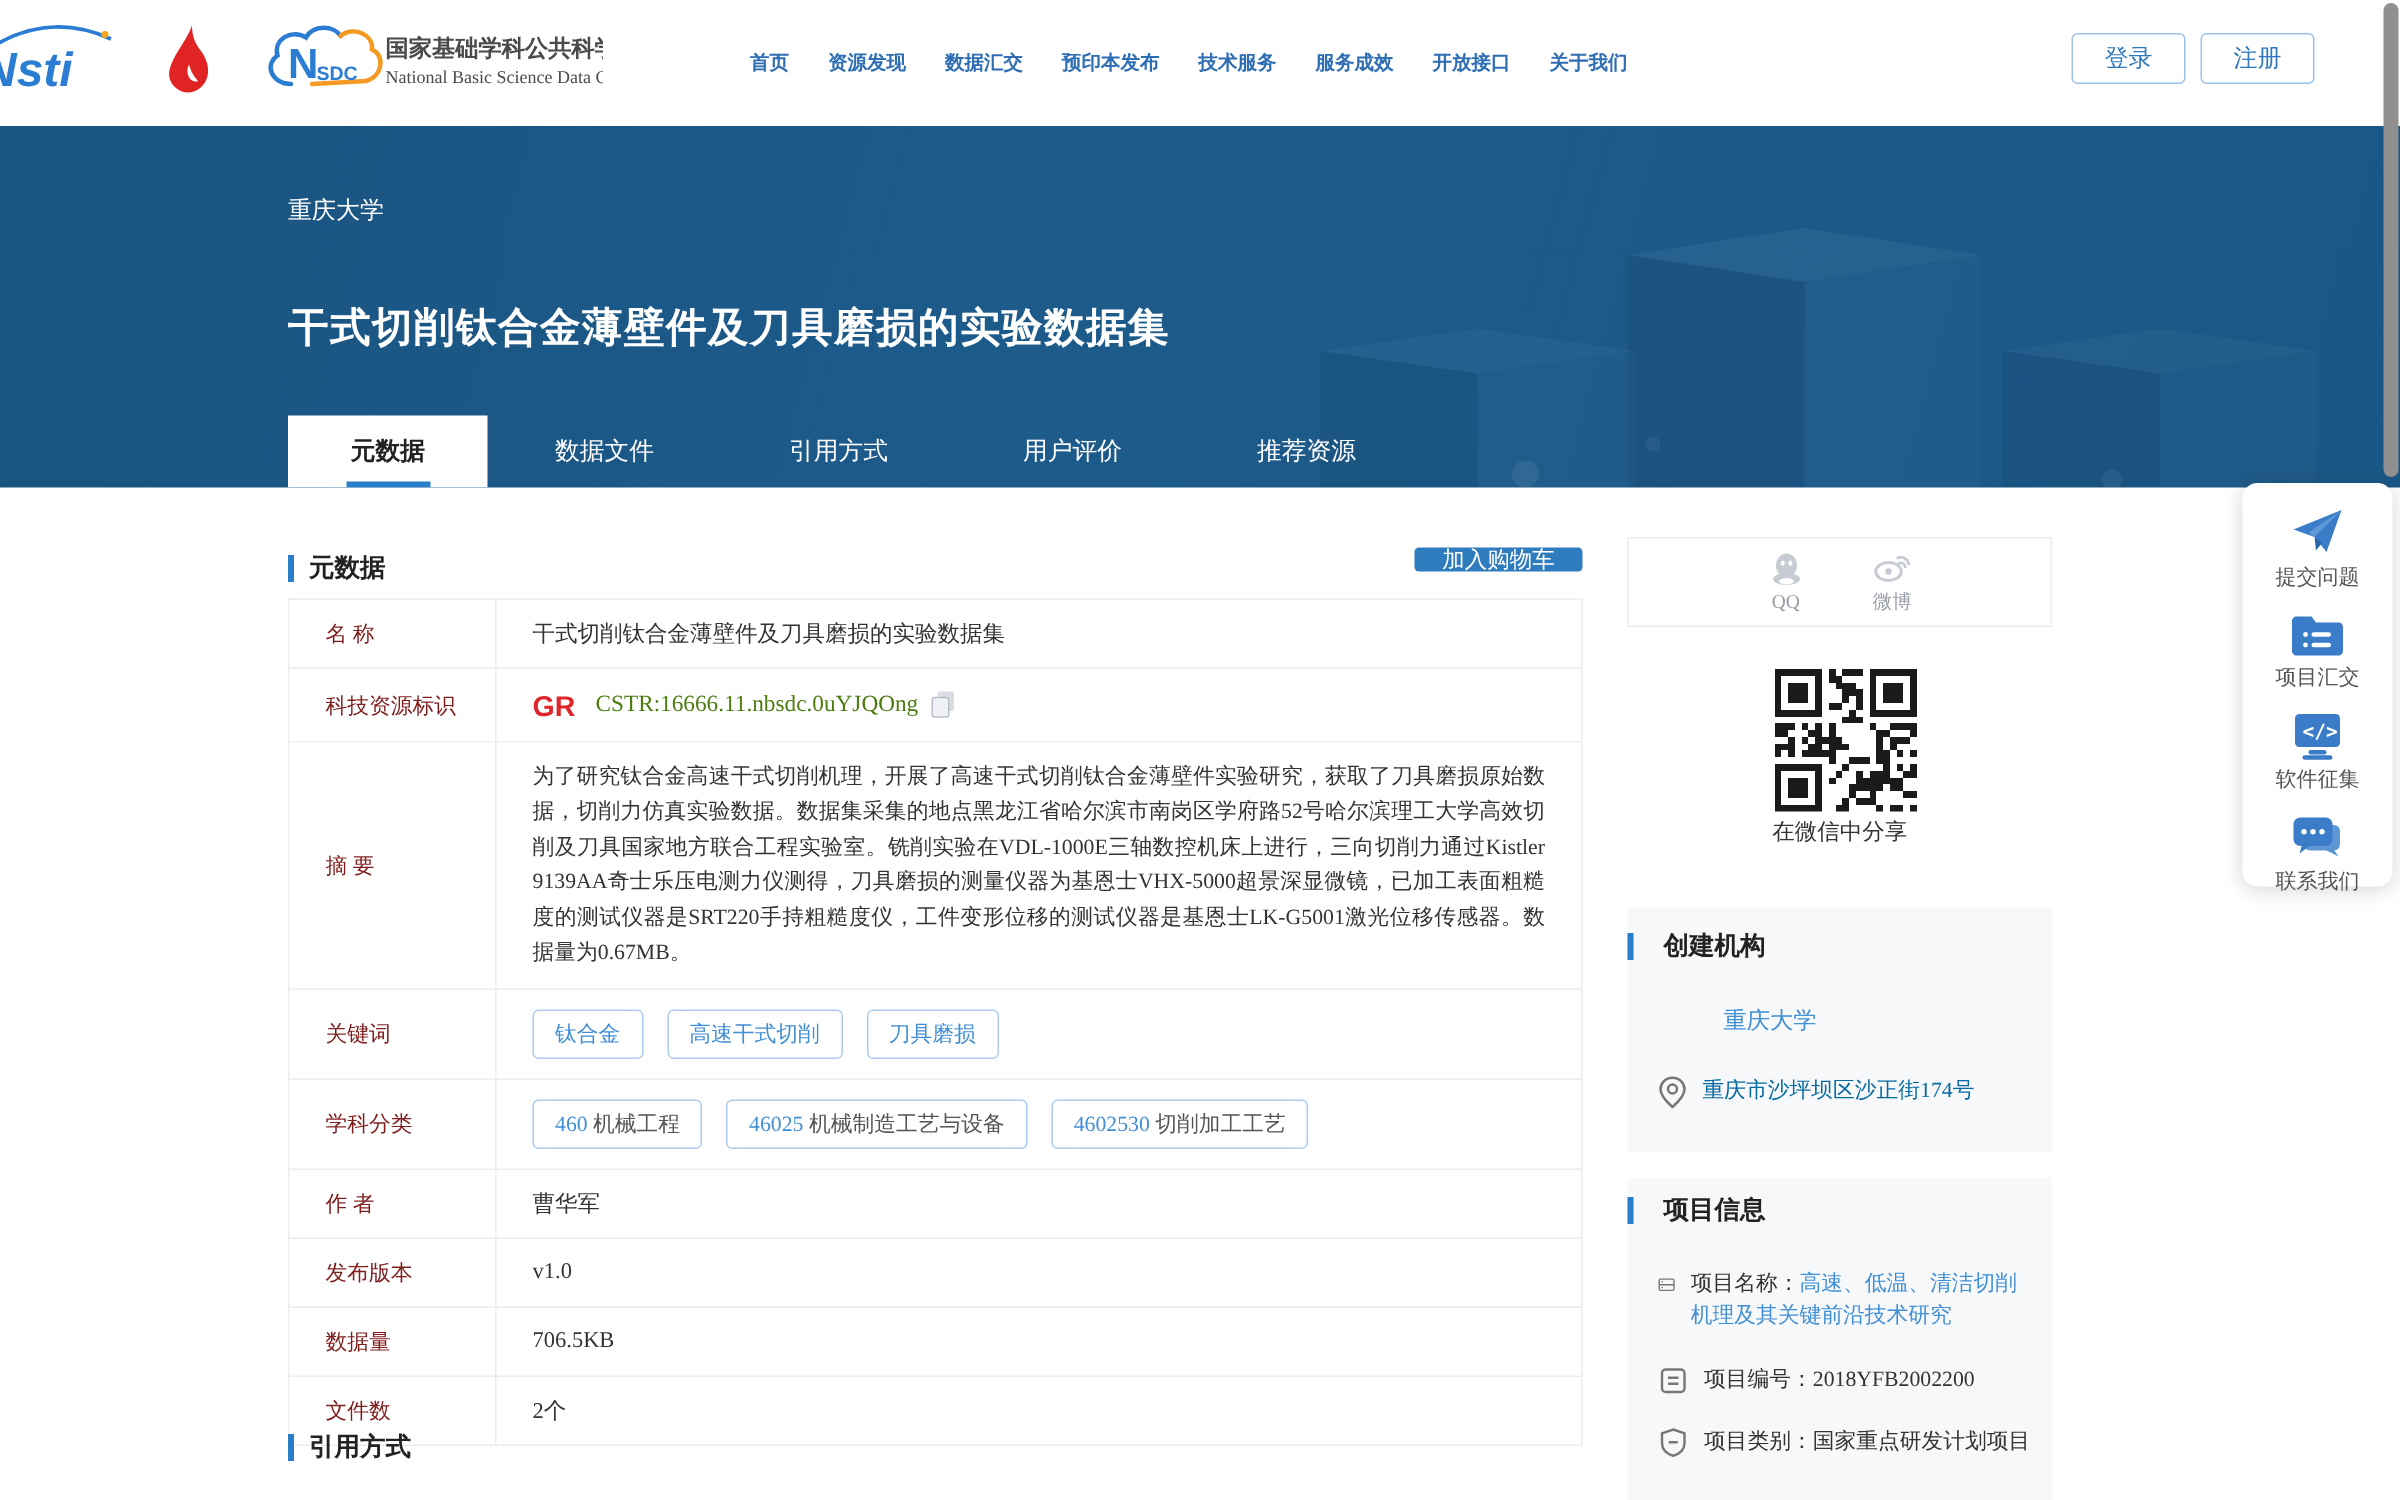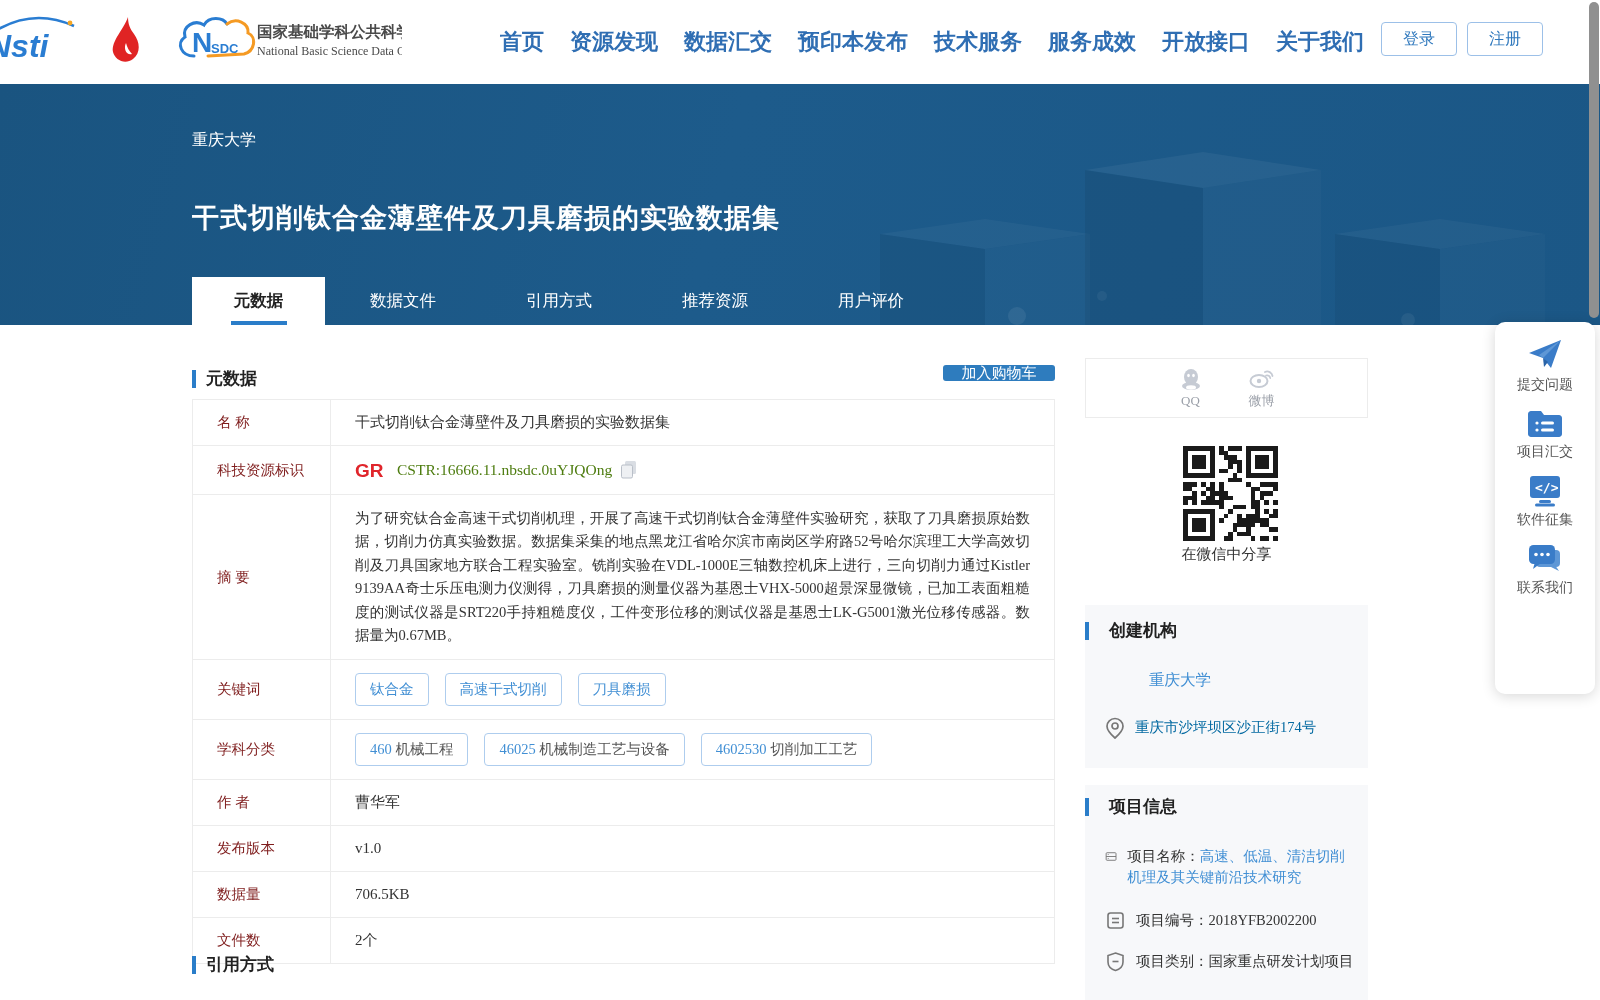--- a/index.html
+++ b/index.html
@@ -3,21 +3,21 @@
 <meta charset="utf-8">
 <style>
   * { margin:0; padding:0; box-sizing:border-box; }
   html,body { width:1600px; height:1000px; overflow:hidden; background:#fff;
     font-family:"Liberation Serif","DejaVu Serif",serif; color:#333; }
 
   
   .header { position:absolute; top:0; left:0; width:1600px; height:84px; background:#fff; z-index:5; }
   .logos { position:absolute; left:-14px; top:12px; display:flex; align-items:center; }
   .nav { position:absolute; left:500px; top:0; height:84px; display:flex; align-items:center; gap:26px; }
-  .nav-item { color:#2f6eb3; font-size:22px; font-weight:bold; cursor:pointer; white-space:nowrap; }
+  .nav-item { color:#2f6eb3; font-size:13px; font-weight:bold; cursor:pointer; white-space:nowrap; }
   .auth-btn { position:absolute; top:22px; width:76px; height:34px; background:#fff;
     border:1px solid #9cc0e8; border-radius:4px; color:#2f78bd; font-size:16px;
     display:flex; align-items:center; justify-content:center; cursor:pointer; }
 
   
   .hero { position:absolute; top:84px; left:0; width:1600px; height:241px;
     background:linear-gradient(105deg,#1a5480 0%,#1d5b8b 45%,#1b5786 100%); overflow:hidden; }
   .hero-deco { position:absolute; top:0; left:0; pointer-events:none; }
   .hero-org { position:absolute; left:192px; top:46px; color:#fff; font-size:16px; }
   .hero-title { position:absolute; left:192px; top:116px; color:#fff; font-size:27px; font-weight:bold; letter-spacing:1px; }
@@ -68,21 +68,21 @@
     cursor:pointer; text-decoration:none; }
   .addr-row { display:flex; align-items:flex-start; margin:26px 0 0 20px; }
   .addr-text { margin-left:10px; font-size:14.5px; color:#0369a1; line-height:20px; }
   .proj-row { display:flex; align-items:flex-start; margin:0 14px 0 20px; }
   .proj-text { margin-left:10px; font-size:14.5px; line-height:21px; }
   .proj-label { color:#333; }
   .proj-link { color:#418fd4; cursor:pointer; }
   .proj-value { color:#333; }
 
   
-  .float-panel { position:absolute; left:1495px; top:322px; width:100px; height:372px;
+  .float-panel { position:absolute; left:1495px; top:322px; width:100px; height:269px;
     background:#fff; border-radius:10px; box-shadow:0 2px 14px rgba(0,0,0,.16); z-index:9;
     display:flex; flex-direction:column; align-items:center; padding-top:16px; gap:13px; }
   .fp-item { display:flex; flex-direction:column; align-items:center; cursor:pointer; }
   .fp-item span { font-size:14px; color:#555; margin-top:4px; white-space:nowrap; }
 
   
   .scrollbar { position:absolute; right:0px; top:0; width:12px; height:1000px; z-index:20; }
   .scroll-thumb { position:absolute; left:1px; top:2px; width:10px; height:316px;
     background:#909090; border-radius:5px; }
 </style>
@@ -140,22 +140,22 @@
   </svg>
   <div class="hero-org">重庆大学</div>
   <h1 class="hero-title">干式切削钛合金薄壁件及刀具磨损的实验数据集</h1>
   <div class="tabs">
     <div class="tab active">
       <span>元数据</span>
       <div class="tab-underline"></div>
     </div>
     <div class="tab">数据文件</div>
     <div class="tab">引用方式</div>
+    <div class="tab">用户评价</div>
     <div class="tab">推荐资源</div>
-    <div class="tab">用户评价</div>
   </div>
 </div>
 
 <div class="sec-head" style="left:192px; top:367px;">
   <div class="sec-bar"></div>
   <div class="sec-title">元数据</div>
 </div>
 <button class="cart-btn">加入购物车</button>
 
 <div class="meta-table">

